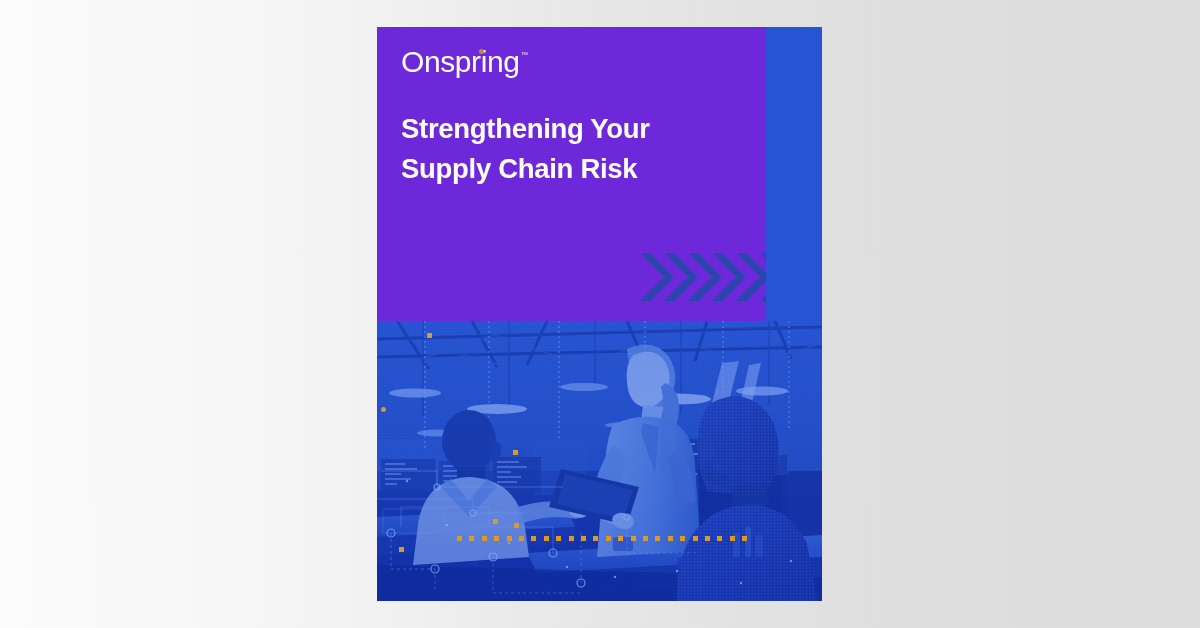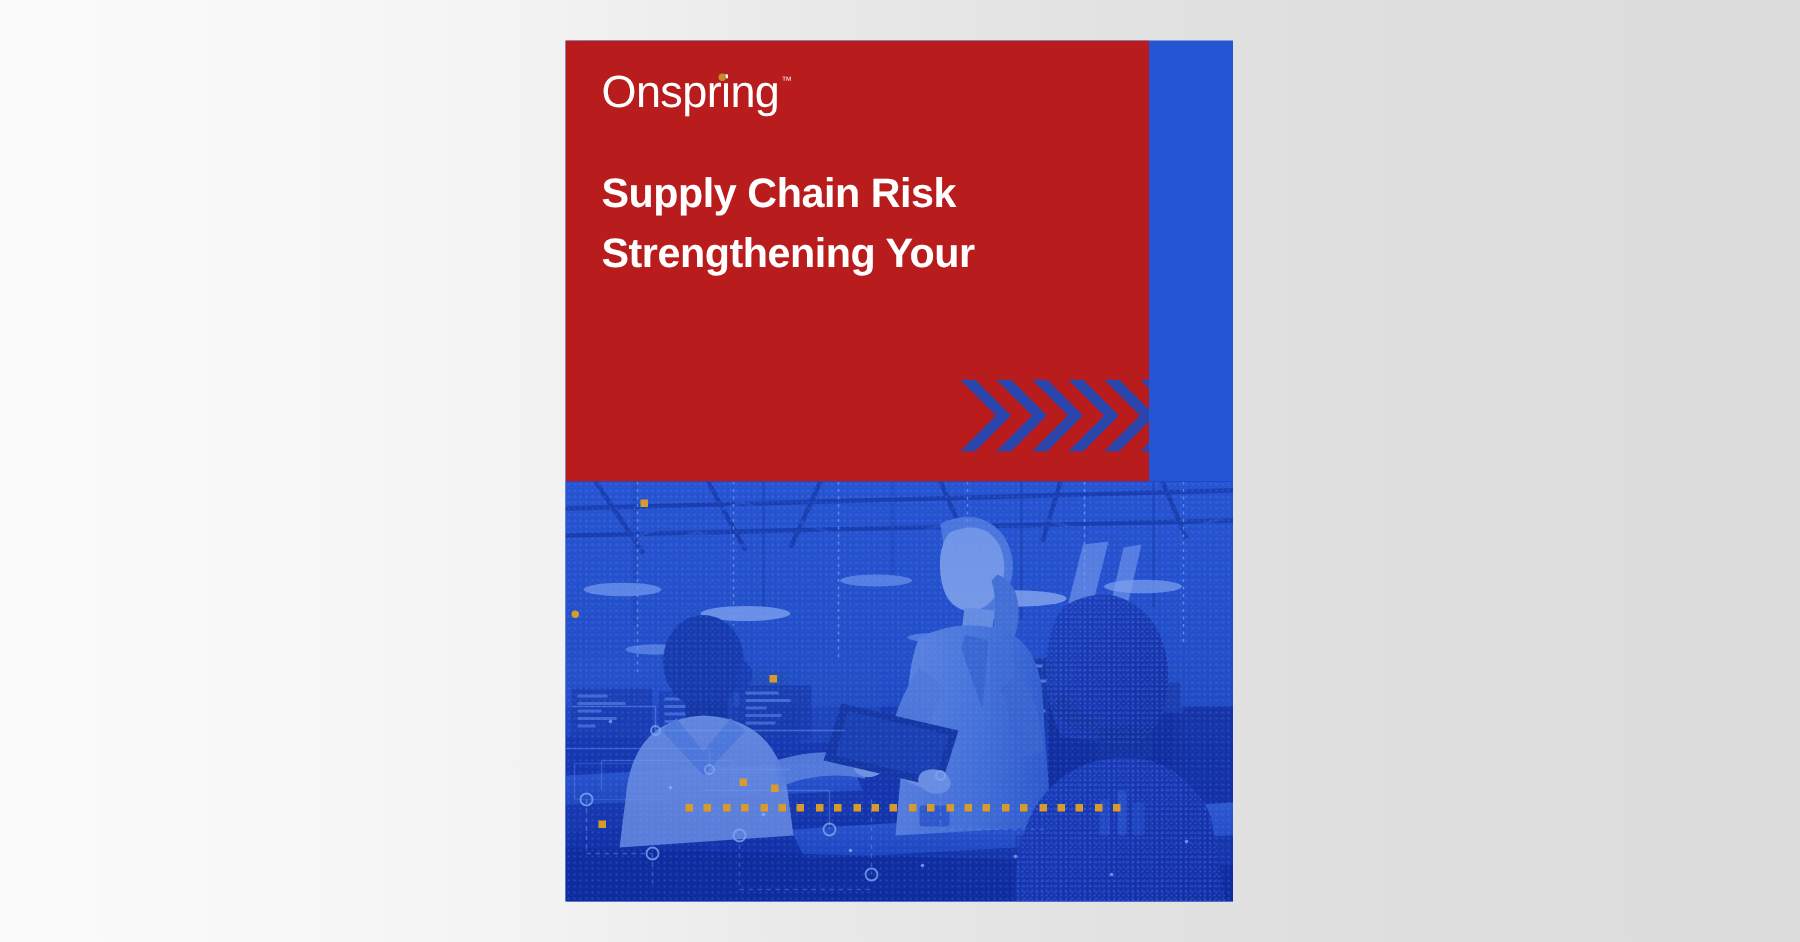--- a/index.html
+++ b/index.html
@@ -42,21 +42,21 @@
     box-shadow: 0 0 0 0 rgba(0,0,0,0);
   }
 
   
   .doc-header {
     position: absolute;
     left: 0;
     top: 0;
     width: 389px;
     height: 294px;
-    background: #b91c1c;
+    background: #6d28d9;
     overflow: hidden;
   }
 
   
   .logo {
     position: absolute;
     left: 24px;
     top: 18px;
     height: 34px;
   }
@@ -194,22 +194,22 @@
 
     <div class="doc-header">
 
       <div class="logo">
         <span class="logo-word">Onspring</span>
         <span class="logo-dot"></span>
         <span class="logo-tm">™</span>
       </div>
 
       <div class="doc-title">
+        <span class="tline">Strengthening Your</span>
         <span class="tline">Supply Chain Risk</span>
-        <span class="tline">Strengthening Your</span>
       </div>
 
       <div class="chevrons">
         <svg width="150" height="48" viewBox="0 0 150 48">
           <g fill="#2a46ad">
             <polygon points="0,0 10,0 34,24 10,48 0,48 24,24"></polygon>
             <polygon points="24,0 34,0 58,24 34,48 24,48 48,24"></polygon>
             <polygon points="48,0 58,0 82,24 58,48 48,48 72,24"></polygon>
             <polygon points="72,0 82,0 106,24 82,48 72,48 96,24"></polygon>
             <polygon points="96,0 106,0 130,24 106,48 96,48 120,24"></polygon>

